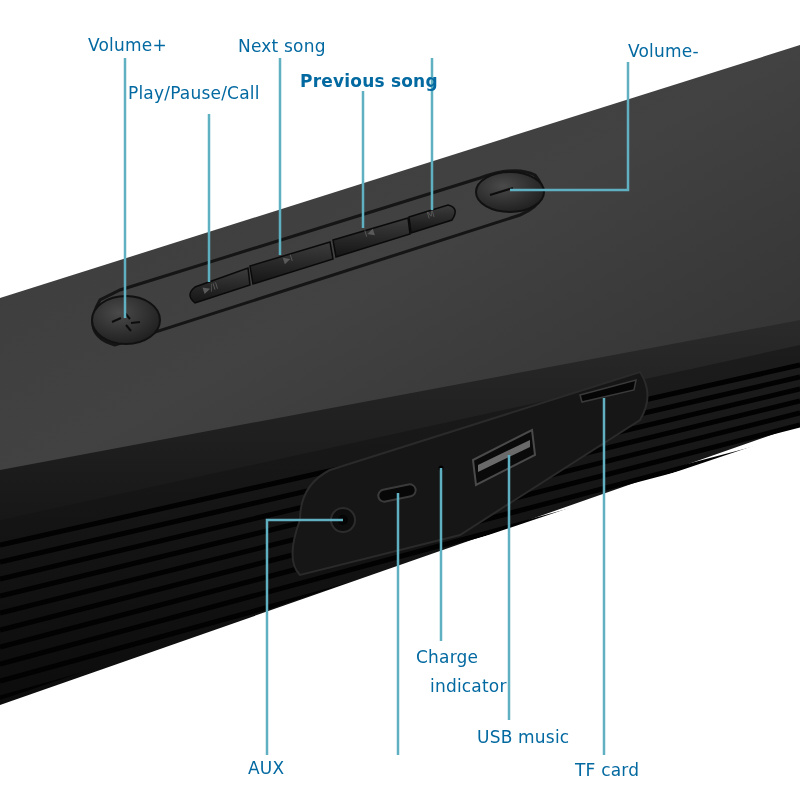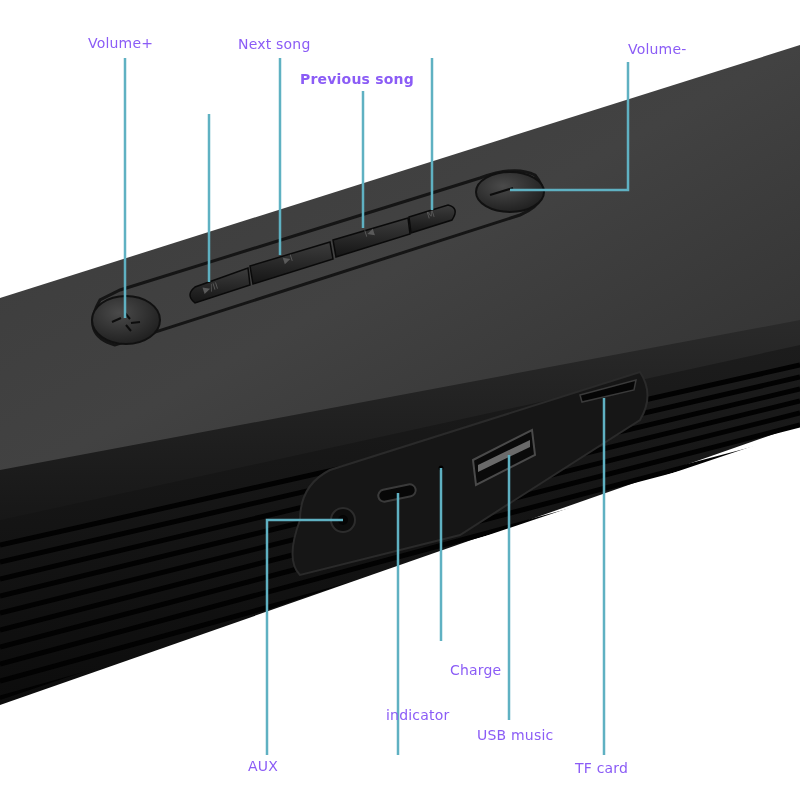--- a/index.html
+++ b/index.html
@@ -1,19 +1,19 @@
 <!DOCTYPE html>
 <html><head>
 <meta charset="utf-8">
 <style>
   html, body { margin:0; padding:0; }
   body { width:800px; height:800px; background:#ffffff; position:relative; overflow:hidden;
          font-family:"DejaVu Sans", "Liberation Sans", sans-serif; }
   #stage { position:absolute; left:0; top:0; width:800px; height:800px; }
-  .label { position:absolute; font-size:14px; color:#8b5cf6; white-space:nowrap; line-height:1.2; letter-spacing:0.2px; }
+  .label { position:absolute; font-size:17px; color:#0369a1; white-space:nowrap; line-height:1.2; letter-spacing:0.2px; }
   .watermark { position:absolute; font-size:17px; color:rgba(255,255,255,0.22); white-space:nowrap; }
 </style>
 </head>
 <body>
 
 <div id="stage">
   <svg width="800" height="800" viewBox="0 0 800 800" xmlns="http://www.w3.org/2000/svg">
     <defs>
       <linearGradient id="topGrad" x1="0" y1="0" x2="1" y2="1">
         <stop offset="0" stop-color="#3a3a3a"></stop>
@@ -115,20 +115,21 @@
       <line x1="441" y1="468" x2="441" y2="641"></line>
       <line x1="509" y1="455" x2="509" y2="720"></line>
       <line x1="604" y1="398" x2="604" y2="755"></line>
     </g>
   </svg>
 
 
   <div class="label" style="left:88px; top:35px;">Volume+</div>
   <div class="label" style="left:238px; top:36px;">Next song</div>
   <div class="label" style="left:589px; top:41px;margin-left:39px;">Volume-</div>
+  <div class="label" style="left:128px; top:83px;">Play/Pause/Call</div>
   <div class="label" style="left:300px; top:71px;font-weight:bold;">Previous song</div>
 
   <div class="label" style="left:248px; top:758px;">AUX</div>
-  <div class="label" style="left:416px; top:662px;margin-left:34px;">Charge</div>
-  <div class="label" style="left:386px; top:676px;margin-top:31px;">indicator</div>
+  <div class="label" style="left:416px; top:647px;">Charge</div>
+  <div class="label" style="left:430px; top:676px;">indicator</div>
   <div class="label" style="left:477px; top:727px;">USB music</div>
   <div class="label" style="left:575px; top:760px;">TF card</div>
 </div>
 
 </body></html>

